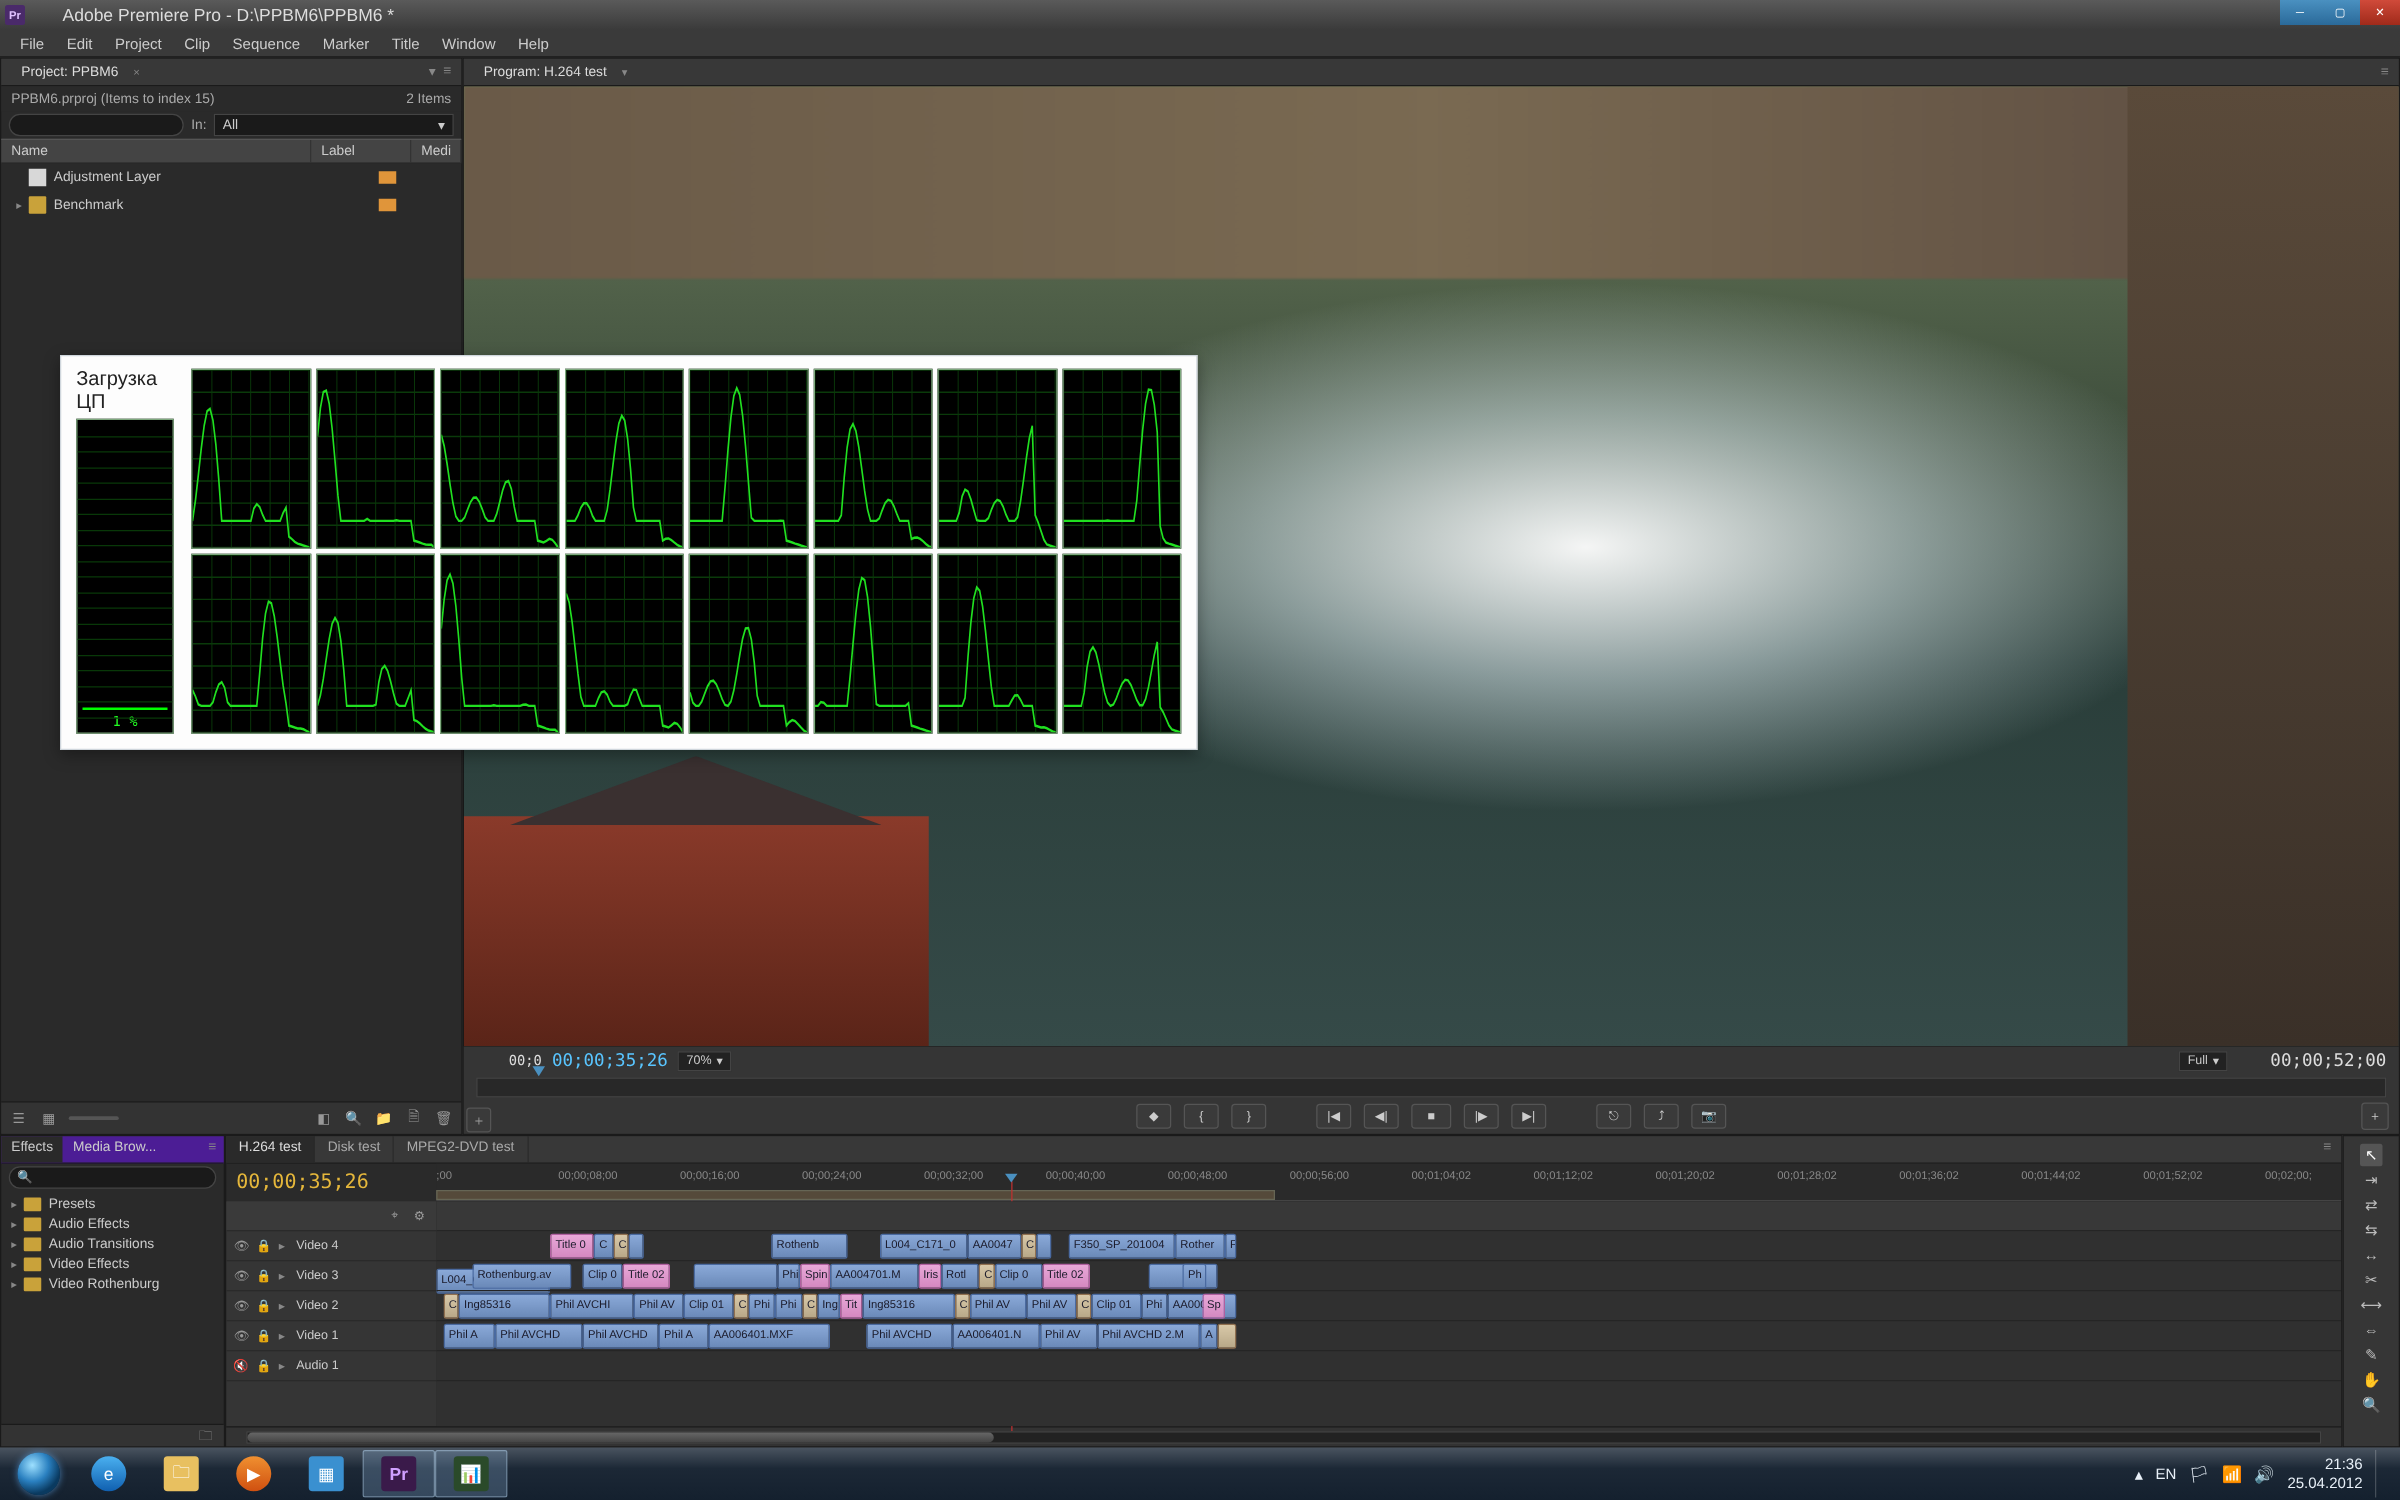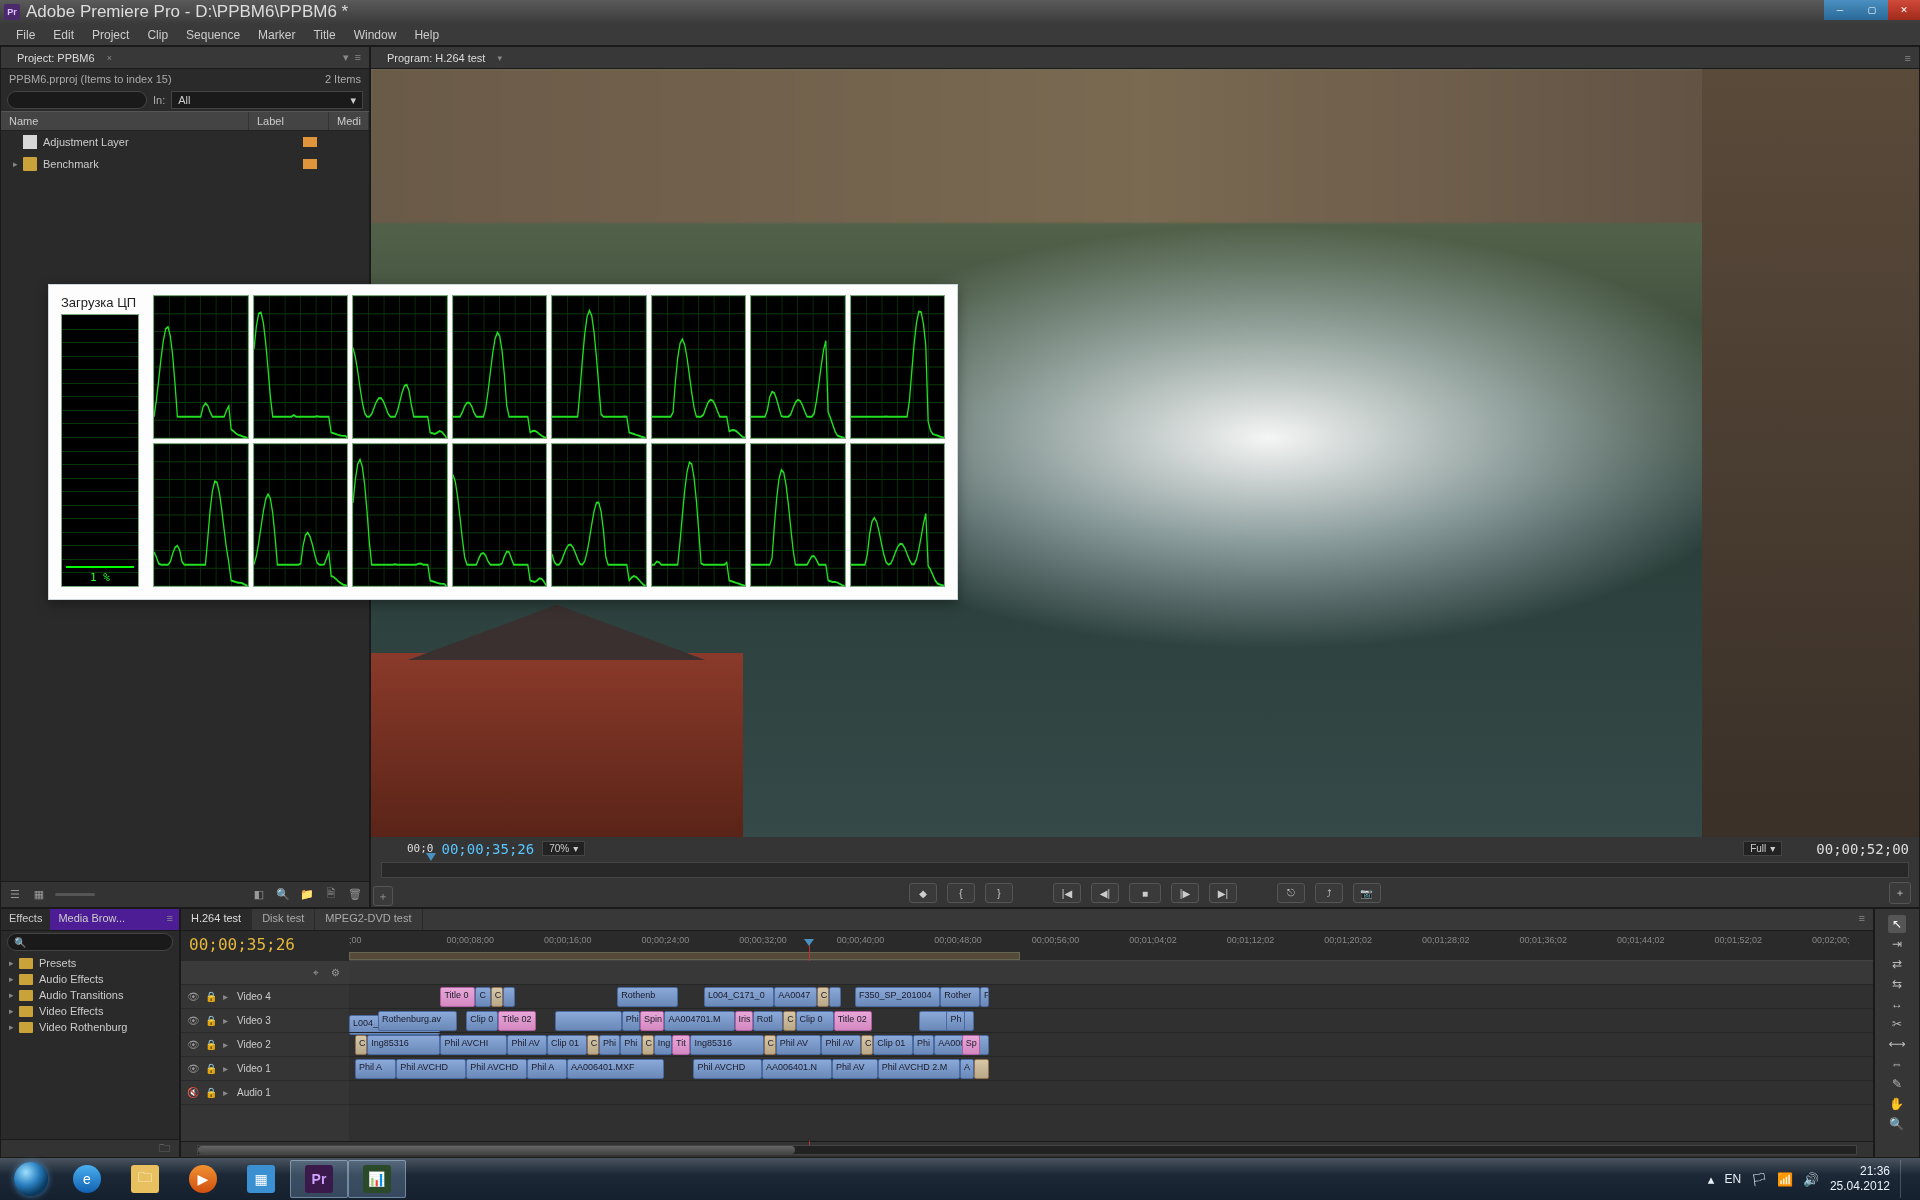--- a/index.html
+++ b/index.html
@@ -1,21 +1,21 @@
 <!DOCTYPE html>
 <html><head>
 <meta charset="utf-8">
 <style>
 * { margin: 0; padding: 0; box-sizing: border-box; font-family: "Segoe UI", Tahoma, sans-serif; }
 body { background: #2a2a2a; color: #ccc; font-size: 11px; overflow: hidden; width: 1920px; height: 1200px; }
 
 
 .titlebar { height: 24px; background: linear-gradient(#5a5a5a, #3a3a3a); display: flex; align-items: center; padding: 0 4px; position: relative; }
 .titlebar .logo { width: 16px; height: 16px; background: #4a2a6a; border-radius: 2px; margin-right: 6px; display:flex; align-items:center; justify-content:center; font-size:9px; color:#e0c0ff; font-weight:bold;}
-.titlebar .title { color: #ddd; font-size: 17px; }
+.titlebar .title { color: #ddd; font-size: 14px; margin-left: 24px; }
 .winbtns { position: absolute; right: 0; top: 0; display: flex; }
 .winbtn { width: 32px; height: 20px; display: flex; align-items: center; justify-content: center; color: #fff; font-size: 9px; cursor: pointer; }
 .winbtn.min { background: linear-gradient(#4a90c0, #2a6a9a); }
 .winbtn.max { background: linear-gradient(#4a90c0, #2a6a9a); }
 .winbtn.close { background: linear-gradient(#d04a3a, #a02a1a); }
 
 
 .menubar { height: 22px; background: #3a3a3a; display: flex; align-items: center; padding: 0 8px; gap: 2px; border-bottom: 1px solid #1a1a1a; }
 .menubar .menuitem { padding: 2px 8px; color: #ccc; cursor: pointer; font-size: 12px; }
 
@@ -122,21 +122,21 @@
 .taskitem { width: 58px; height: 38px; display: flex; align-items: center; justify-content: center; cursor: pointer; border-radius:2px;}
 .taskitem.active { background: rgba(150,190,230,.25); box-shadow: inset 0 0 0 1px rgba(200,230,255,.4); }
 .taskicon { width: 28px; height: 28px; border-radius: 3px; display:flex; align-items:center; justify-content:center; font-size:14px; color:#fff;}
 .taskbar .tray { margin-left: auto; display: flex; align-items: center; gap: 10px; padding: 0 8px; color: #e8f0f8; font-size: 12px; }
 .tray .tricon { font-size: 13px; cursor:pointer;}
 .tray .clock { text-align: right; line-height: 1.25; }
 
 
 .cpu-panel { position: absolute; left: 48px; top: 284px; width: 910px; height: 316px; background: #fdfdfd; border: 1px solid #cfd6dc; box-shadow: 0 4px 12px rgba(0,0,0,.35); display: flex; padding: 10px 12px 12px; gap: 14px; z-index: 50; }
 .cpu-panel .col1 { width: 78px; display:flex; flex-direction:column; }
-.cpu-panel .label { font-size: 13px; color: #222; margin-bottom: 4px; }
+.cpu-panel .label { font-size: 16px; color: #222; margin-bottom: 4px; }
 .cpu-single { flex:1; background: #000; border: 1px solid #7da87d; position: relative; overflow:hidden; }
 .cpu-single .grid-h { position:absolute; left:0; right:0; border-top:1px solid #083808;}
 .cpu-single .bar { position:absolute; bottom:18px; left:4px; right:4px; height:2px; background:#0f0;}
 .cpu-single .pct { position:absolute; bottom:2px; left:0; right:0; text-align:center; color:#2f2; font-size:11px; font-family:Consolas,monospace;}
 .cpu-panel .col2 { flex:1; display:flex; flex-direction:column;}
 .cpu-grid { flex:1; display: grid; grid-template-columns: repeat(8, 1fr); grid-template-rows: 1fr 1fr; gap: 4px; }
 .cpu-cell { background: #000; border: 1px solid #7da87d; position: relative; overflow: hidden; }
 .cpu-cell svg { position:absolute; inset:0; width:100%; height:100%;}
 
 

